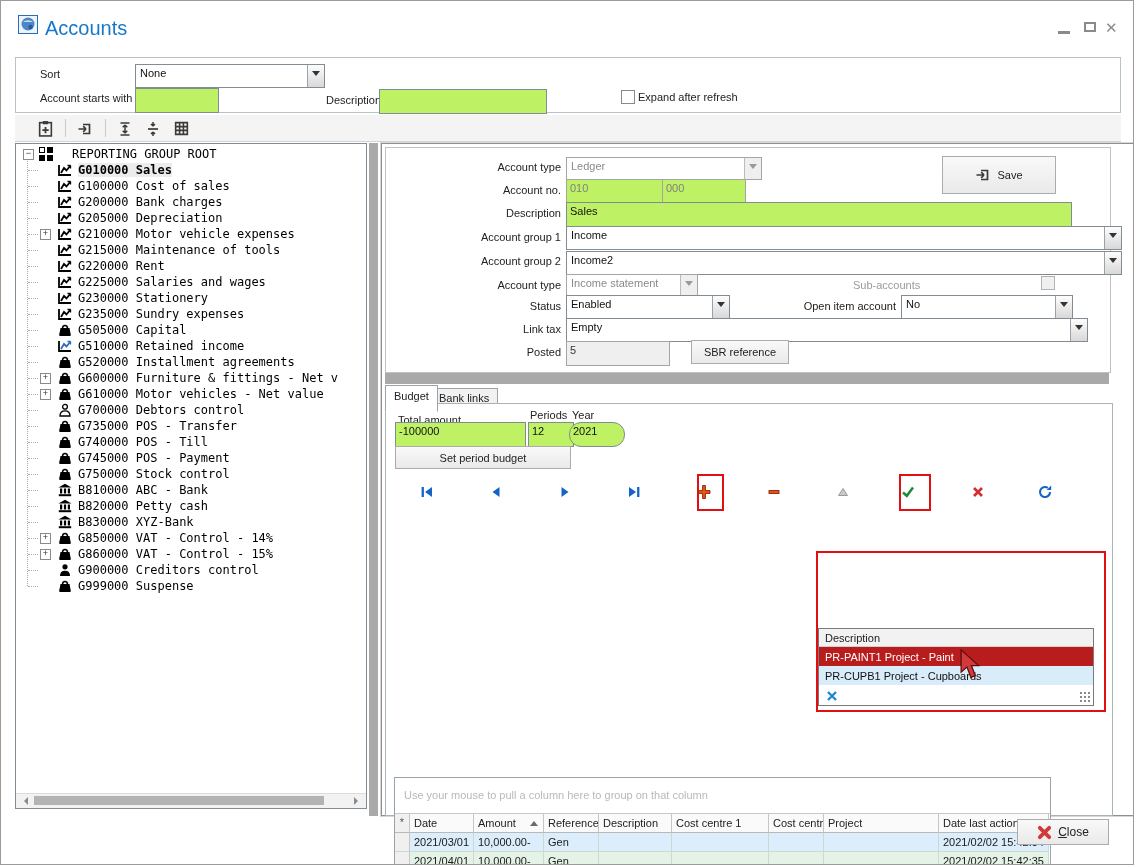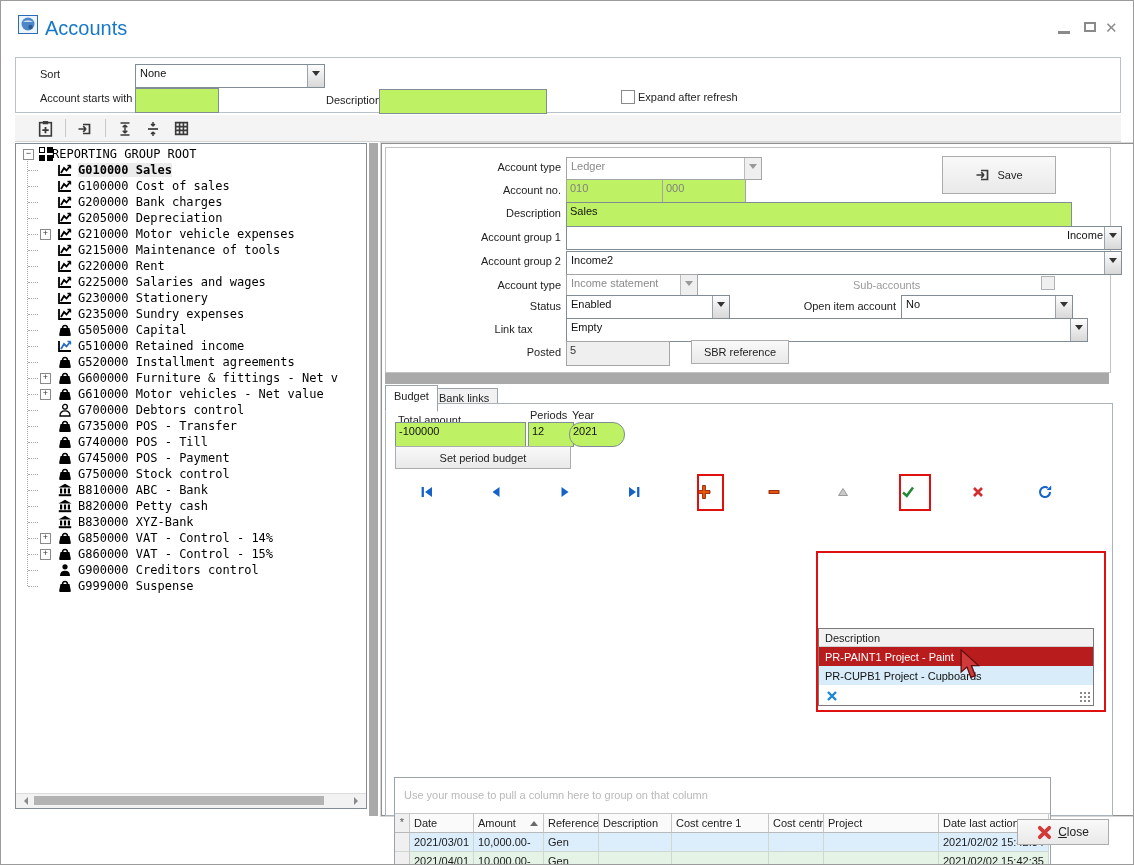--- a/index.html
+++ b/index.html
@@ -34,21 +34,21 @@
   #tree{position:absolute;left:0;top:2px;right:0;font-family:"DejaVu Sans Mono",monospace;font-size:12px;}
   #treeline{position:absolute;left:11px;top:10px;height:432px;border-left:1px dotted #aaa;}
   .trow{position:relative;height:16px;line-height:16px;white-space:nowrap;}
   .trow .expander{position:absolute;top:3px;width:9px;height:9px;border:1px solid #8a8a8a;background:#fff;font-size:9px;line-height:7px;text-align:center;color:#333;font-family:"Liberation Sans",sans-serif;}
   .trow.root .expander{left:7px;}
   .trow.child .expander{left:24px;}
   .trow.child::before{content:"";position:absolute;left:12px;top:8px;width:10px;border-top:1px dotted #aaa;}
   .trow .ticon{position:absolute;top:1px;}
   .trow.root .ticon{left:23px;}
   .trow.child .ticon{left:42px;}
-  .trow.root .tlabel{margin-left:36px;}
+  .trow.root .tlabel{margin-left:56px;}
   .trow.child .tlabel{margin-left:62px;}
   .trow.sel .tlabel{background:#ececec;font-weight:600;}
   .ticon svg{width:14px;height:14px;vertical-align:top;}
   
   .hscroll{position:absolute;left:0;right:0;bottom:0;height:14px;background:#f2f2f2;border-top:1px solid #dcdcdc;}
   .hs-arrow{position:absolute;top:3px;width:0;height:0;border:4px solid transparent;}
   .hs-thumb{position:absolute;left:18px;top:2px;width:290px;height:9px;background:#b3b3b3;}
   .splitter-v{left:368px;top:142px;width:9px;height:673px;background:#a9a9a9;}
   
   .right-panel{left:380px;top:142px;width:836px;height:673px;background:#fff;border:1px solid #8f8f8f;box-shadow:0 0 0 1px #d7d7d7;}
@@ -314,42 +314,42 @@
               <path d="M1.5 8 H9 M9 8 L6.2 5.2 M9 8 L6.2 10.8" stroke="#3a3a3a" stroke-width="1.7" fill="none"></path>
             </svg></span>
         <span>Save</span>
       </div>
       <span class="lbl" style="left:80px;top:36px;width:95px;text-align:right;">Account no.</span>
       <div class="tbox dis" style="left:180px;top:31px;width:90px;height:19px;">010</div>
       <div class="tbox dis" style="left:276px;top:31px;width:76px;height:19px;">000</div>
       <span class="lbl" style="left:80px;top:59px;width:95px;text-align:right;">Description</span>
       <div class="tbox" style="left:180px;top:54px;width:498px;height:19px;">Sales</div>
       <span class="lbl" style="left:60px;top:83px;width:115px;text-align:right;">Account group 1</span>
-      <div class="combo" style="left:180px;top:78px;width:532px;height:20px;text-align:right;">
+      <div class="combo" style="left:180px;top:78px;width:532px;height:20px;">
         <span>Income</span><span class="cbtn"></span>
       </div>
       <span class="lbl" style="left:60px;top:107px;width:115px;text-align:right;">Account group 2</span>
       <div class="combo" style="left:180px;top:103px;width:532px;height:20px;">
         <span>Income2</span><span class="cbtn"></span>
       </div>
       <span class="lbl" style="left:80px;top:131px;width:95px;text-align:right;">Account type</span>
       <div class="combo dis" style="left:180px;top:126px;width:108px;height:19px;">
         <span>Income statement</span><span class="cbtn"></span>
       </div>
       <span class="lbl gray" style="left:467px;top:131px;">Sub-accounts</span>
       <span class="cb dis" style="left:655px;top:128px;"></span>
       <span class="lbl" style="left:80px;top:152px;width:95px;text-align:right;">Status</span>
       <div class="combo" style="left:180px;top:147px;width:140px;height:20px;">
         <span>Enabled</span><span class="cbtn"></span>
       </div>
       <span class="lbl" style="left:410px;top:152px;width:100px;text-align:right;">Open item account</span>
       <div class="combo" style="left:515px;top:147px;width:148px;height:20px;">
         <span>No</span><span class="cbtn"></span>
       </div>
-      <span class="lbl" style="left:80px;top:175px;width:95px;text-align:center;">Link tax</span>
+      <span class="lbl" style="left:80px;top:175px;width:95px;text-align:right;">Link tax</span>
       <div class="combo" style="left:180px;top:170px;width:498px;height:20px;">
         <span>Empty</span><span class="cbtn"></span>
       </div>
       <span class="lbl" style="left:80px;top:198px;width:95px;text-align:right;">Posted</span>
       <div class="tbox disbg" style="left:180px;top:193px;width:96px;height:19px;">5</div>
       <div class="btn" style="left:305px;top:192px;width:96px;height:22px;">
         <span>SBR reference</span>
       </div>
     </div>
     <div class="splitter-h"></div>

